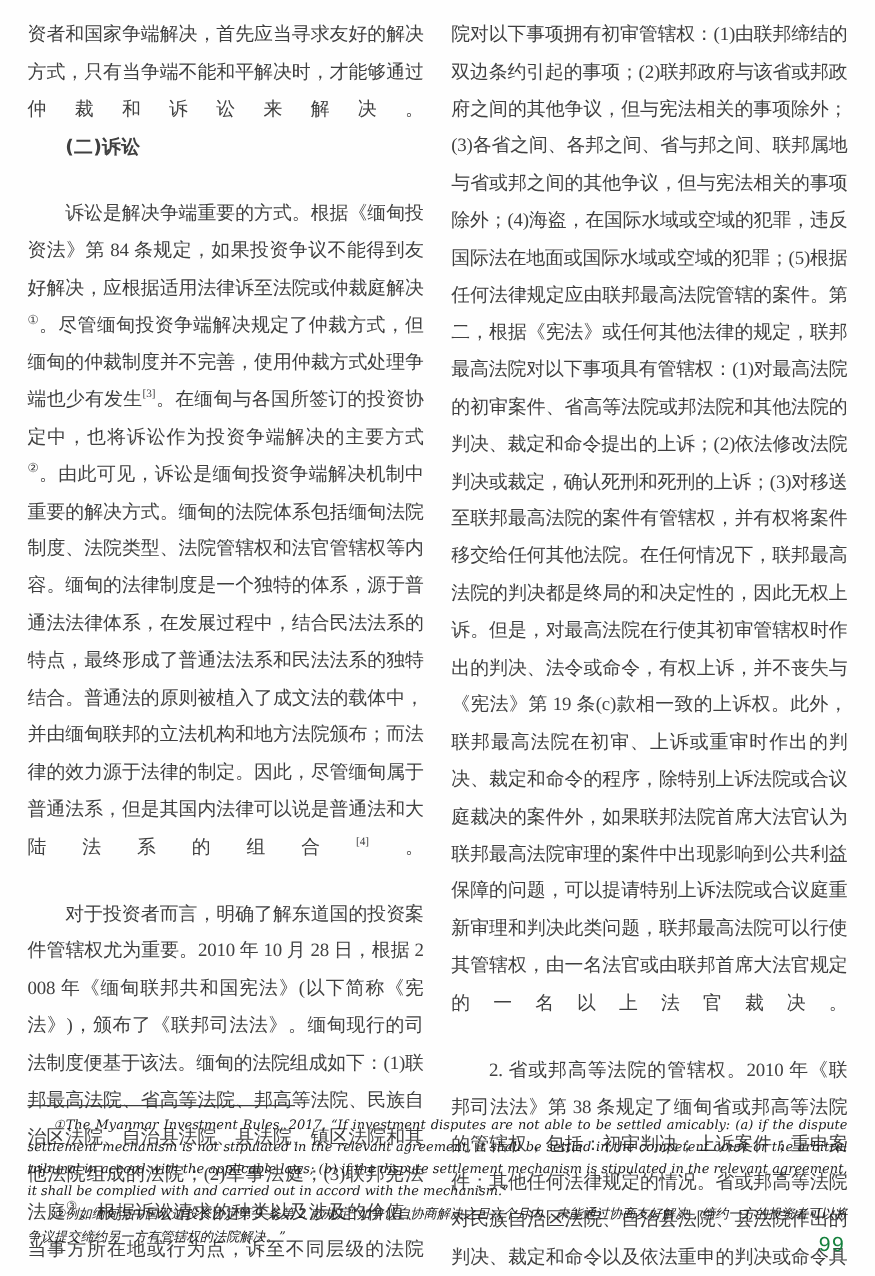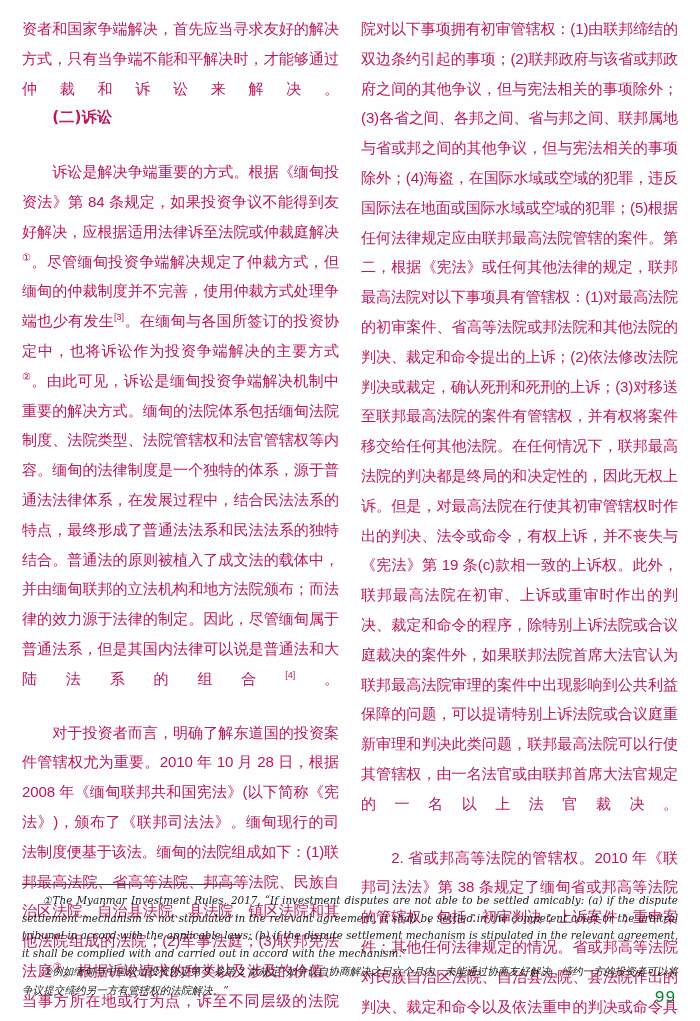--- a/index.html
+++ b/index.html
@@ -29,47 +29,47 @@
     height: 855px;
     display: flex;
     gap: 22px;
   }
   .col {
     width: 317px;
     box-sizing: border-box;
   }
 
   .para {
-    font-family: Liberation Sans, sans-serif;
+    font-family: Liberation Serif, serif;
     font-size: 15.1px;
     line-height: 29.8px;
     text-align: justify;
     text-justify: inter-character;
     text-align-last: left;
     margin: 0;
     letter-spacing: -0.15px;
     word-break: break-all;
-    color: #be185d;
+    color: #404040;
   }
   .para.indent {
     text-indent: 2em;
     margin-top: 24px;
   }
   .para.last-justify {
     text-align-last: justify;
   }
 
   .heading {
     font-family: "DejaVu Sans", "Liberation Sans", sans-serif;
     font-size: 15.1px;
     line-height: 29.8px;
     font-weight: bold;
     text-indent: 2em;
     margin: 0;
-    color: #be185d;
+    color: #404040;
     letter-spacing: 0.2px;
   }
 
   sup.ref {
     font-size: 9px;
     vertical-align: super;
     line-height: 0;
     letter-spacing: 0;
   }
   sup.circ {

